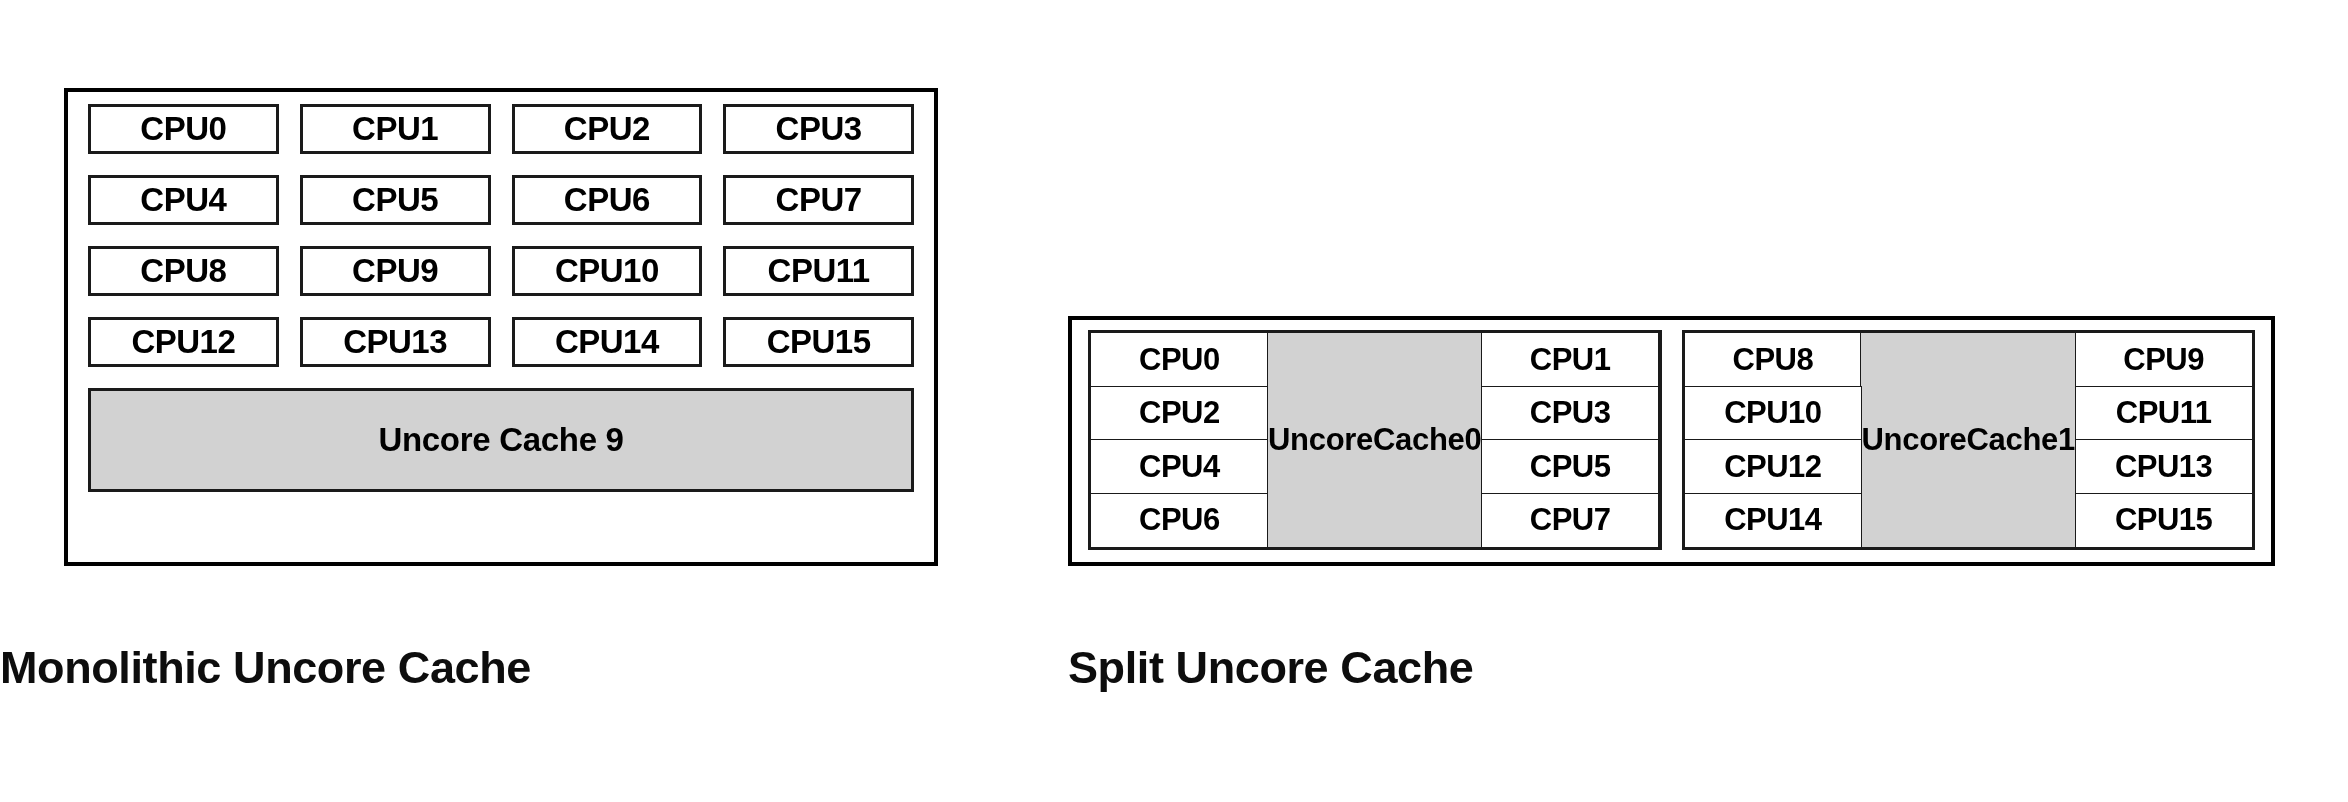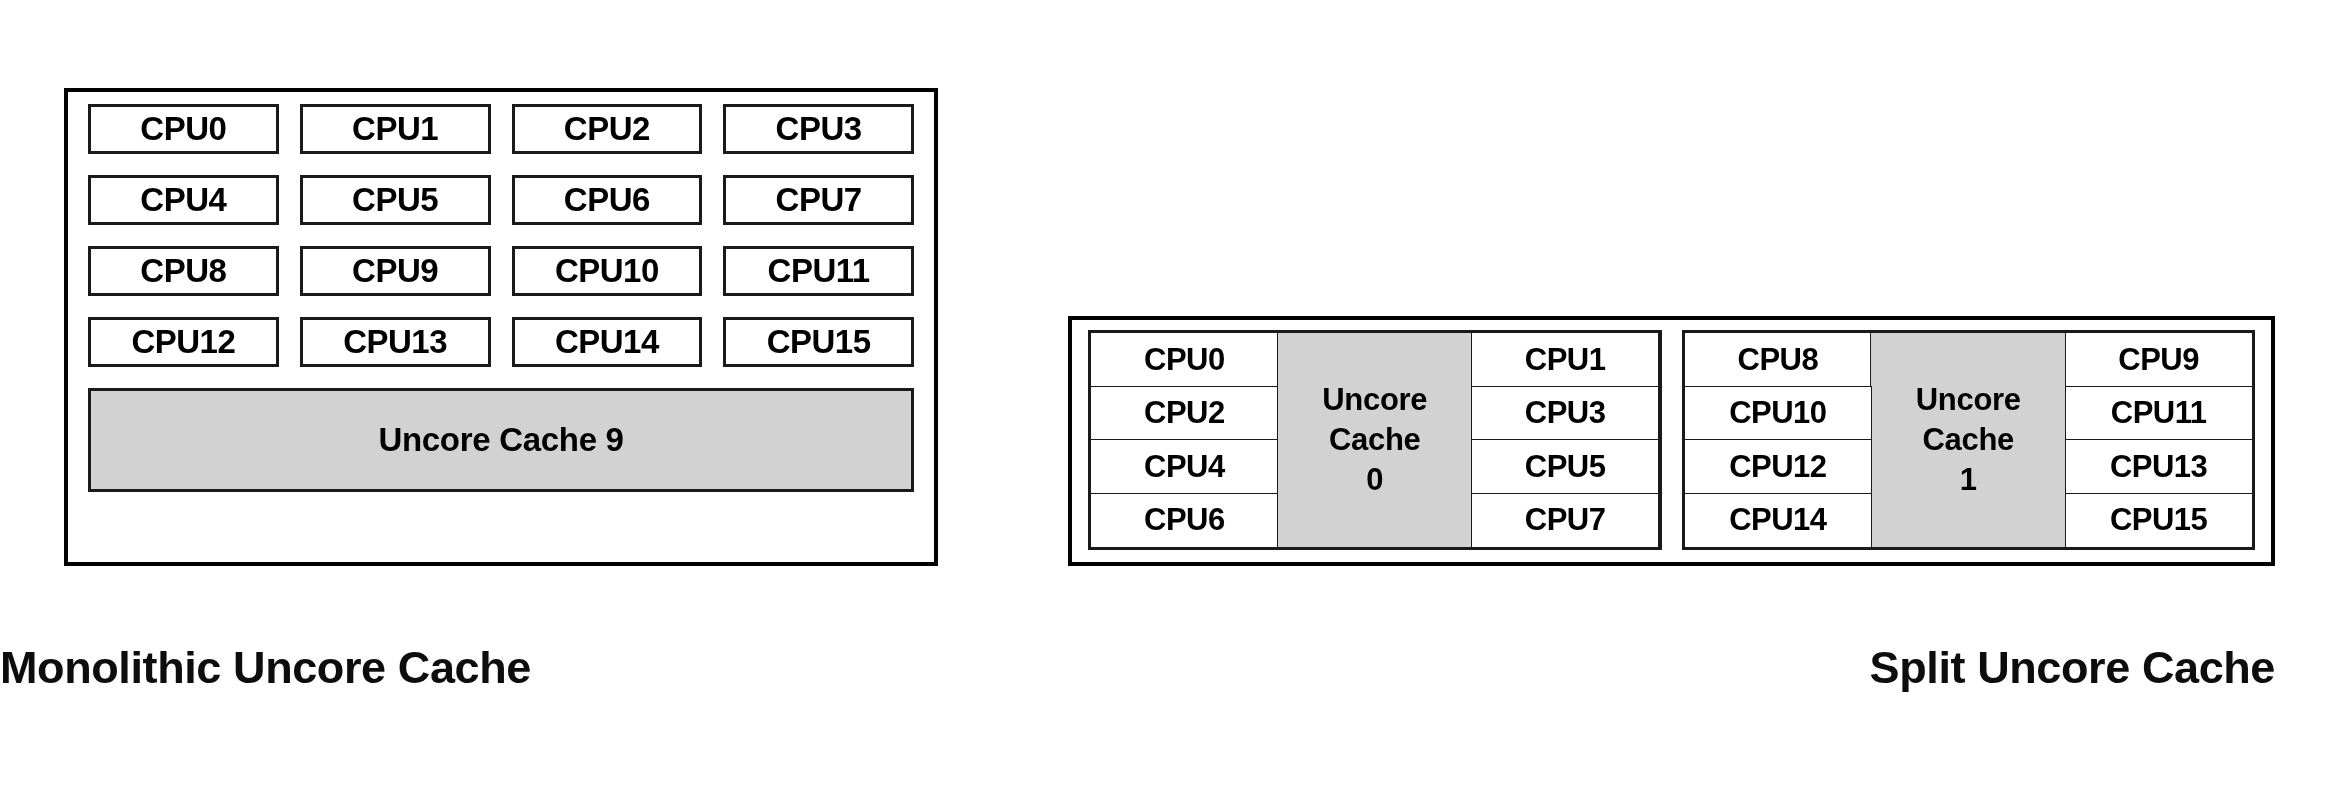--- a/index.html
+++ b/index.html
@@ -111,21 +111,21 @@
     letter-spacing: -0.5px;
     box-sizing: border-box;
   }
   .cluster .cache-cell {
     grid-row: 1 / span 4;
     grid-column: 2;
     border: 1.5px solid #1a1a1a;
     margin: -0.75px;
     background: #d2d2d2;
     display: flex;
-    flex-direction: column;
+    flex-direction: row;
     align-items: center;
     justify-content: center;
     font-size: 31px;
     font-weight: bold;
     color: #000000;
     line-height: 1.28;
     letter-spacing: -0.3px;
     box-sizing: border-box;
   }
   .cluster .cpu-left  { grid-column: 1; }
@@ -142,21 +142,21 @@
   }
   #caption-monolithic {
     left: 0;
     top: 642px;
     width: 1005px;
   }
   #caption-split {
     left: 1068px;
     top: 642px;
     width: 1207px;
-    text-align: right;
+    text-align: left;
   }
 </style>
 </head>
 <body>
 
 <div id="figure-monolithic">
   <div class="outer-box"></div>
   <div id="mono-inner">
     <div id="cpu-grid">
       <div class="cpu-box">CPU0</div>

